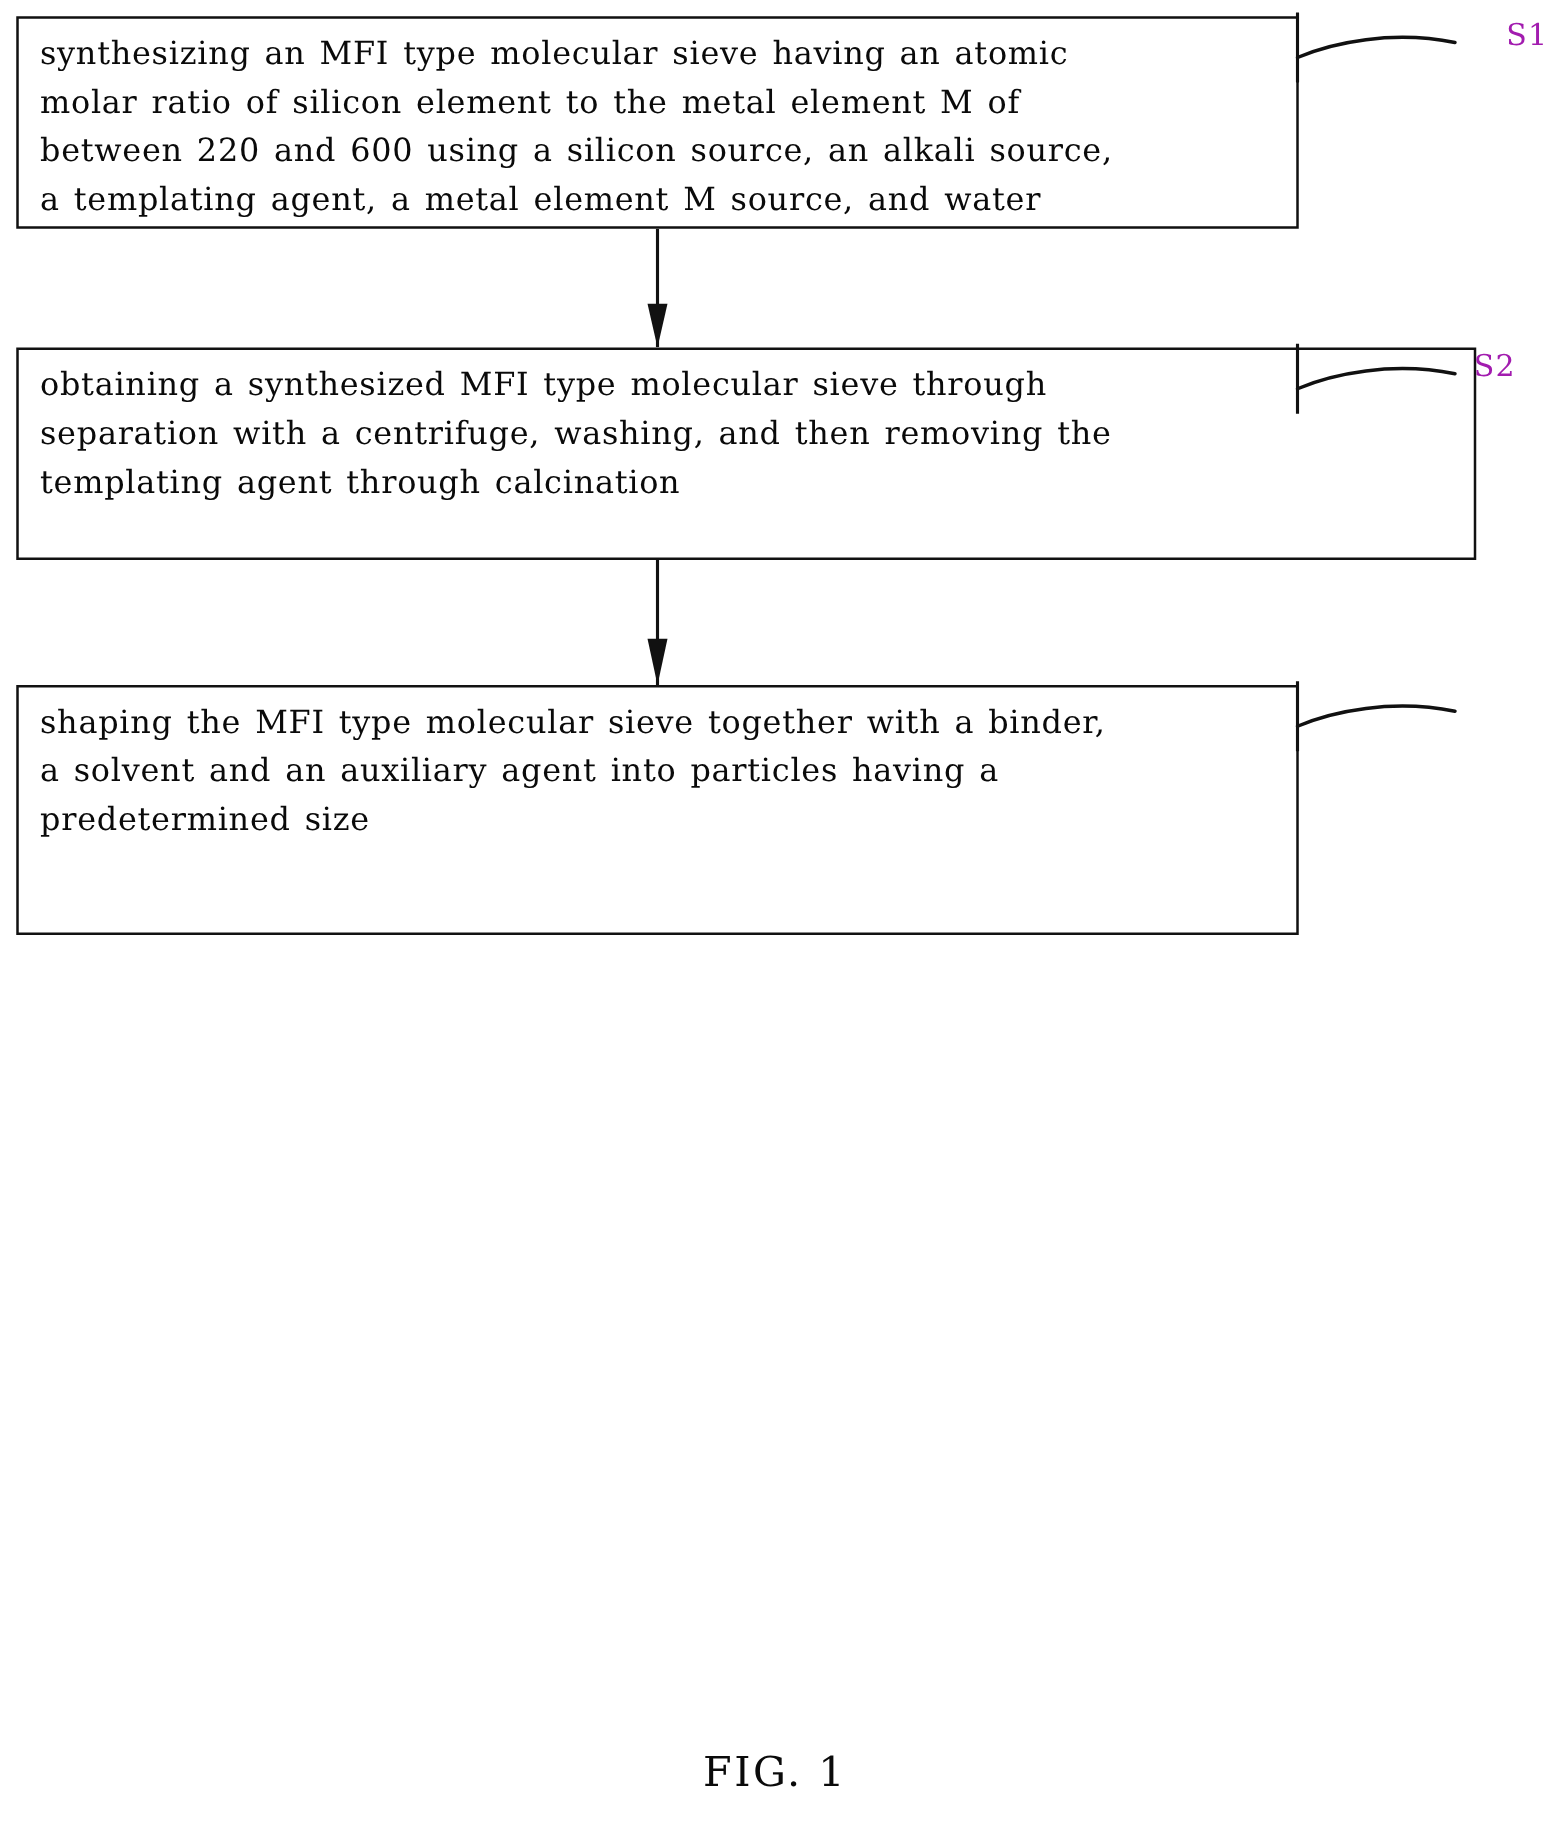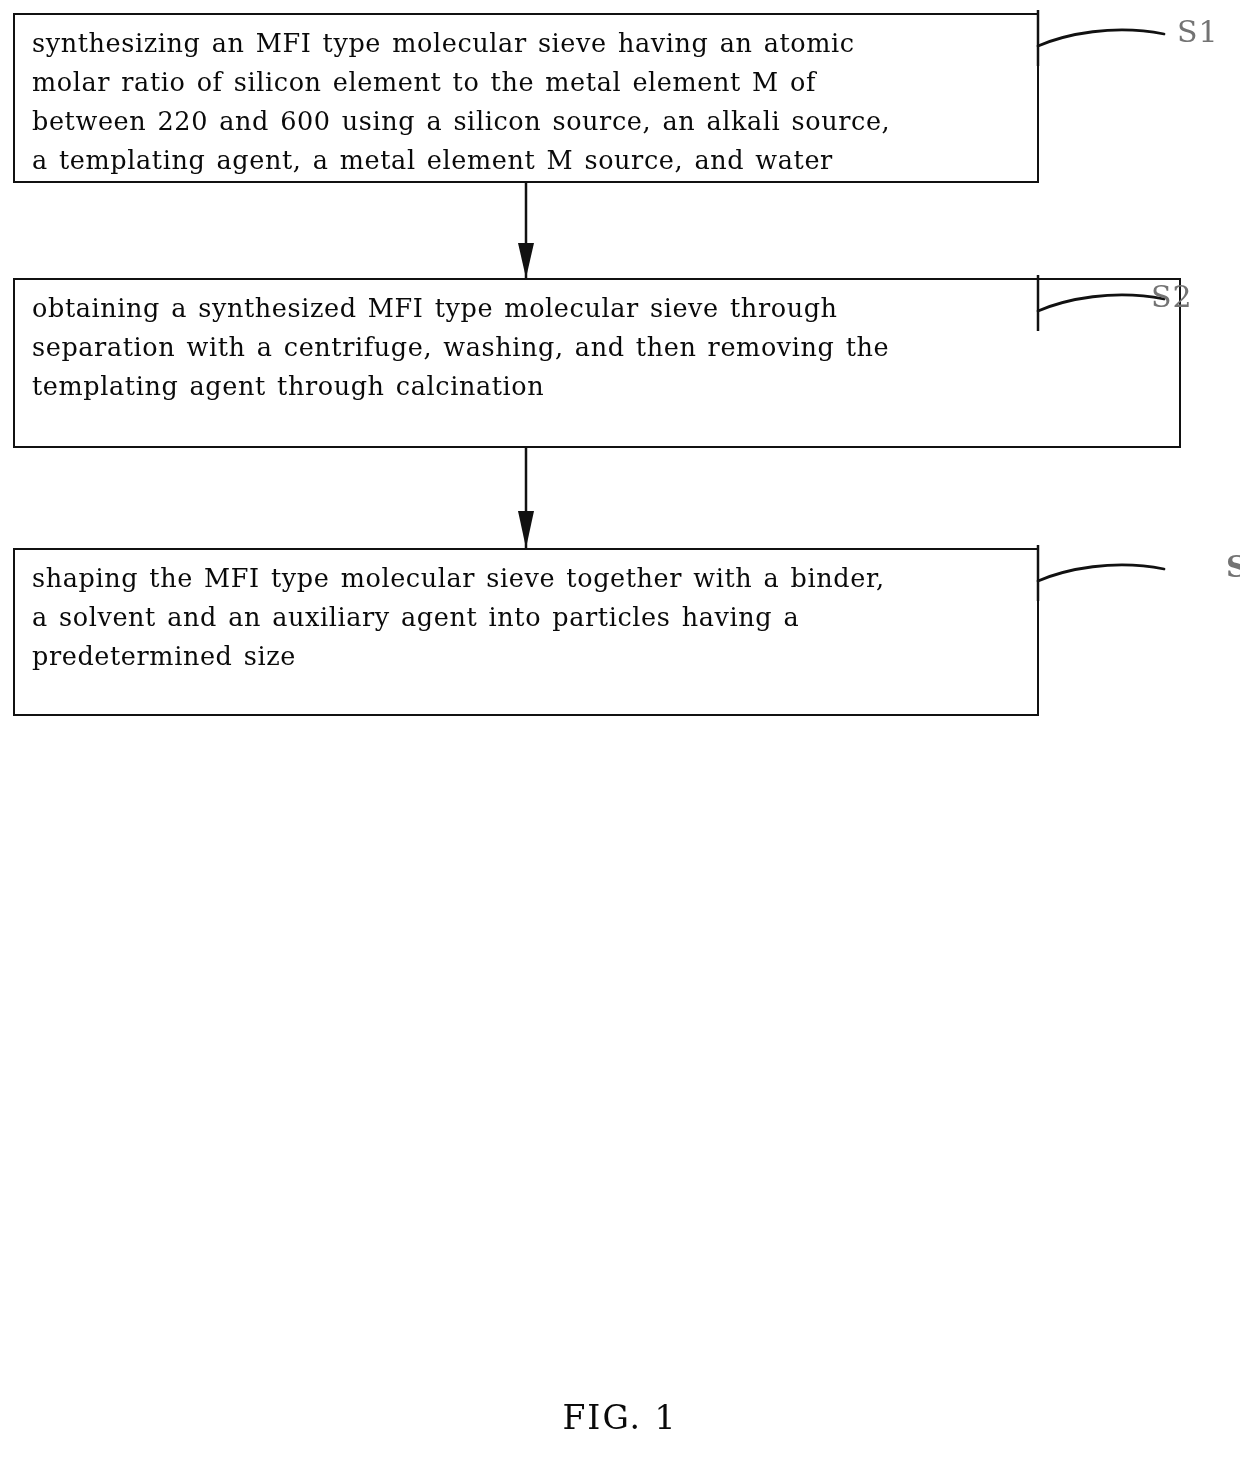--- a/index.html
+++ b/index.html
@@ -26,21 +26,21 @@
 
   
   .process-box {
     position: absolute;
     border: 2px solid #111111;
     background: #ffffff;
     box-sizing: border-box;
   }
   #step-box-1 { left: 13px;  top: 13px;  width: 1026px; height: 170px; }
   #step-box-2 { left: 13px;  top: 278px; width: 1168px; height: 170px; }
-  #step-box-3 { left: 13px;  top: 548px; width: 1026px; height: 168px; }
+  #step-box-3 { left: 13px;  top: 548px; width: 1026px; height: 200px; }
 
   .box-text {
     position: absolute;
     left: 17px;
     top: 9px;
     right: 10px;
     font-family: "DejaVu Serif", serif;
     font-size: 25.5px;
     line-height: 39px;
     letter-spacing: 0.6px;
@@ -64,24 +64,25 @@
     width: 160px;
     height: 60px;
   }
   #leader-s1 { left: 1036px; top: 8px; }
   #leader-s2 { left: 1036px; top: 273px; }
   #leader-s3 { left: 1036px; top: 543px; }
 
   .step-label {
     position: absolute;
     font-family: "DejaVu Serif", serif;
-    font-size: 30px;
+    font-size: 24px;
     letter-spacing: 1px;
-    color: #737373;
+    color: #a21caf;
     white-space: nowrap;
+    margin-left: 28px;
   }
   #step-label-s1 { left: 1177px; top: 14px; }
   #step-label-s2 { left: 1151px; top: 279px; }
   #step-label-s3 { left: 1226px; top: 549px; font-weight: bold; }
 
   
   #figure-caption {
     position: absolute;
     left: 0;
     top: 1398px;

